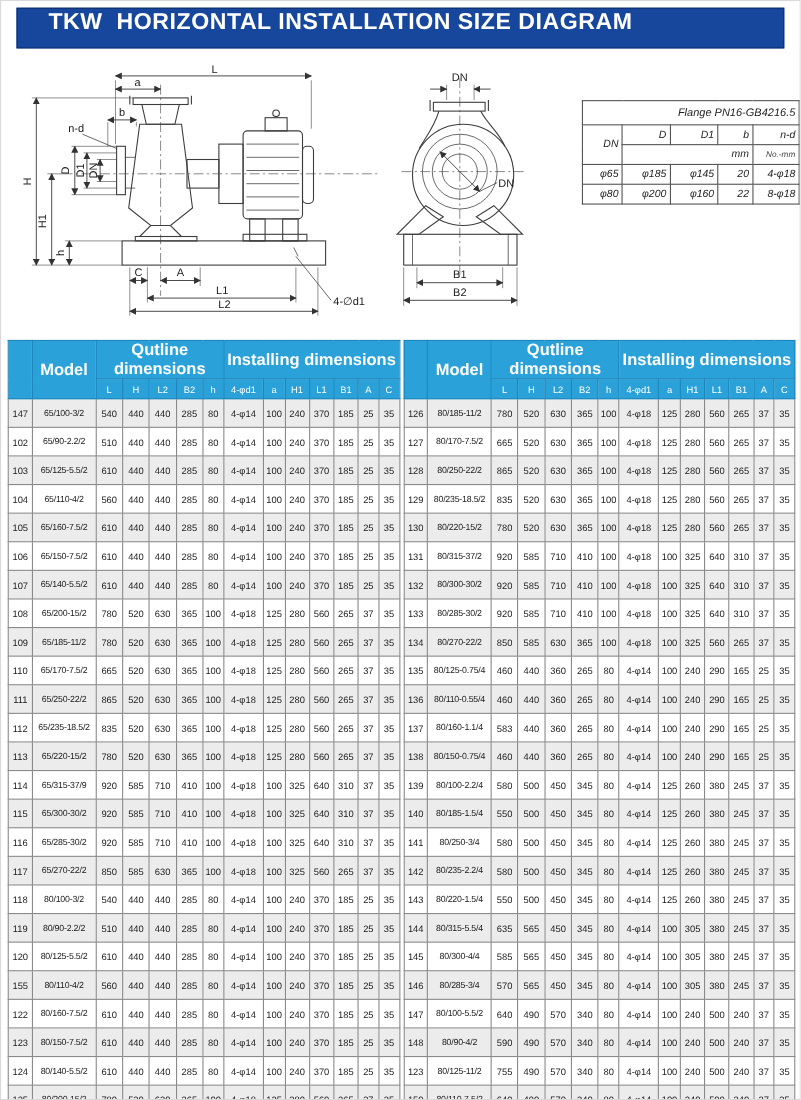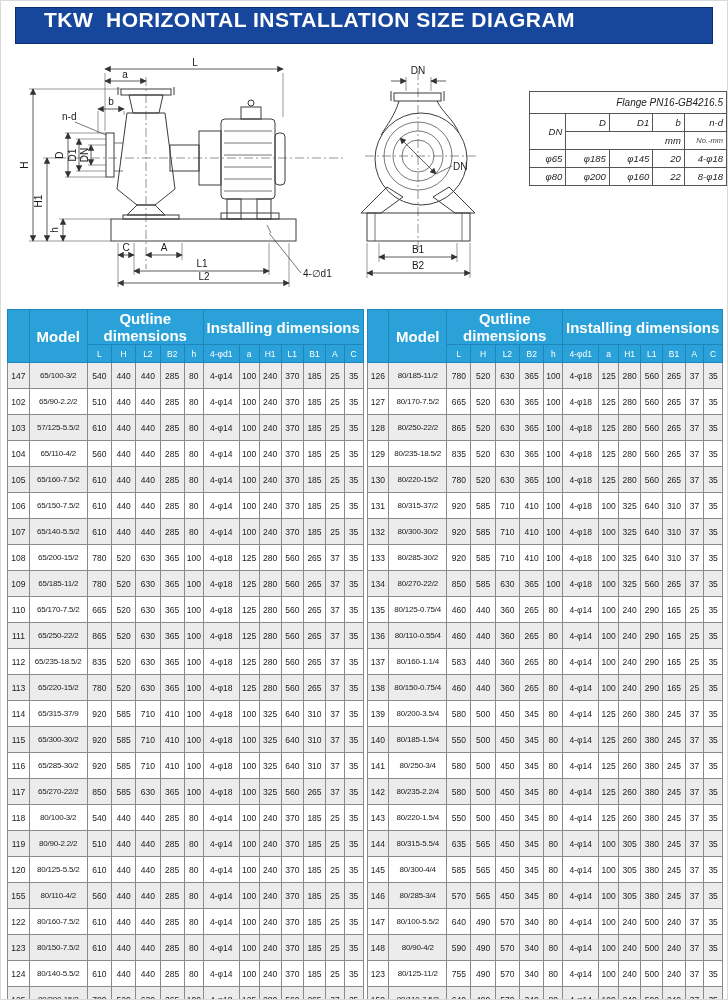--- a/index.html
+++ b/index.html
@@ -299,21 +299,21 @@
             <td>4-φ14</td>
             <td>100</td>
             <td>240</td>
             <td>370</td>
             <td>185</td>
             <td>25</td>
             <td>35</td>
           </tr>
           <tr class="alt">
             <td>103</td>
-            <td>57/125-5.5/2</td>
+            <td>65/125-5.5/2</td>
             <td>610</td>
             <td>440</td>
             <td>440</td>
             <td>285</td>
             <td>80</td>
             <td>4-φ14</td>
             <td>100</td>
             <td>240</td>
             <td>370</td>
             <td>185</td>
@@ -918,21 +918,21 @@
             <td>4-φ14</td>
             <td>100</td>
             <td>240</td>
             <td>290</td>
             <td>165</td>
             <td>25</td>
             <td>35</td>
           </tr>
           <tr>
             <td>139</td>
-            <td>80/200-3.5/4</td>
+            <td>80/100-2.2/4</td>
             <td>580</td>
             <td>500</td>
             <td>450</td>
             <td>345</td>
             <td>80</td>
             <td>4-φ14</td>
             <td>125</td>
             <td>260</td>
             <td>380</td>
             <td>245</td>

